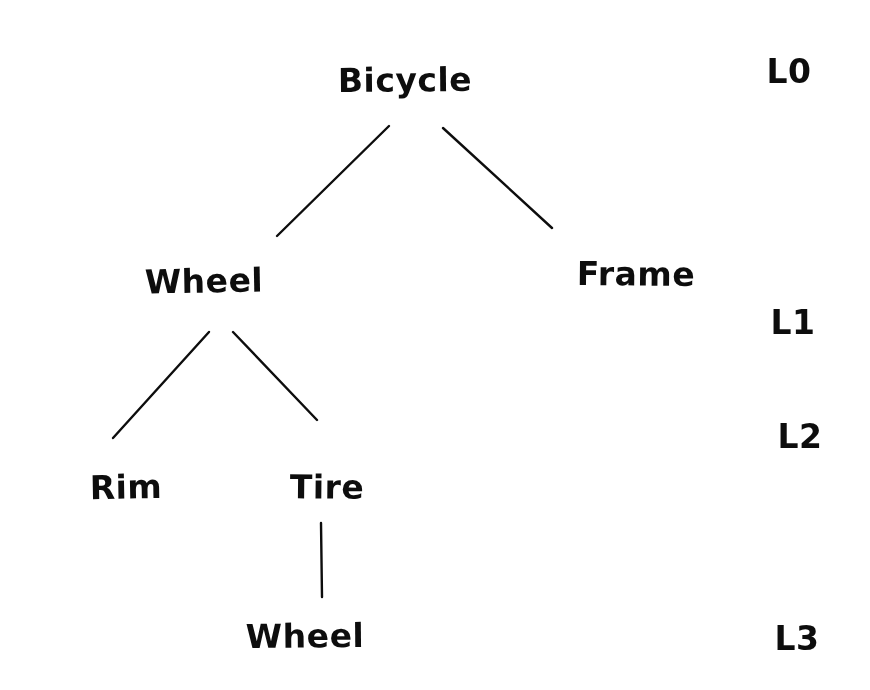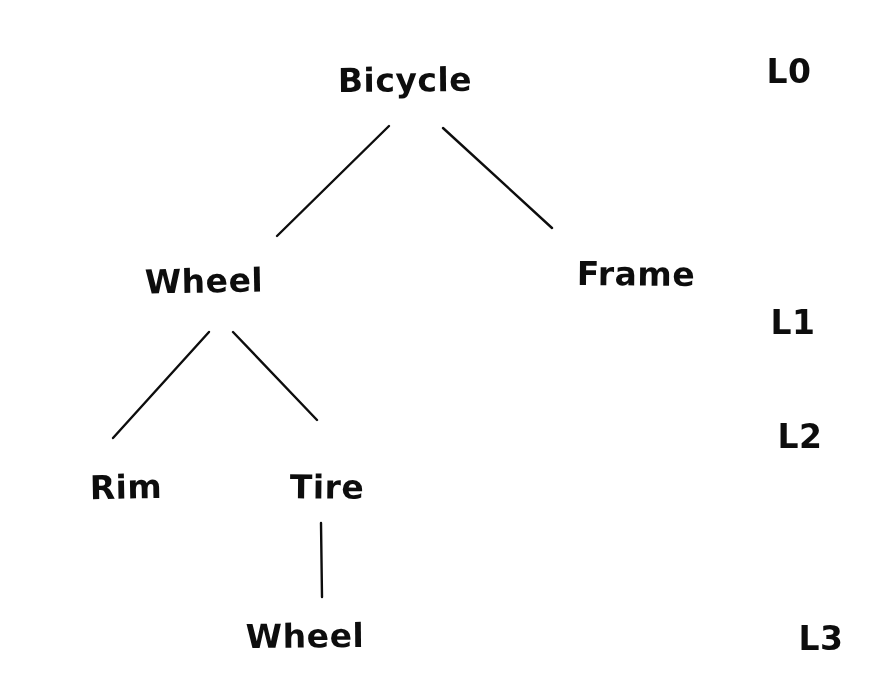--- a/index.html
+++ b/index.html
@@ -44,21 +44,21 @@
   #node-bicycle { left: 405px; top:  80px; transform: translate(-50%,-50%) rotate(-0.5deg); }
   #node-wheel   { left: 204px; top: 281px; transform: translate(-50%,-50%) rotate(-1deg); }
   #node-frame   { left: 636px; top: 274px; transform: translate(-50%,-50%) rotate(0.5deg); }
   #node-rim     { left: 126px; top: 487px; transform: translate(-50%,-50%) rotate(-1deg); }
   #node-tire    { left: 327px; top: 487px; transform: translate(-50%,-50%) rotate(0.5deg); text-align: center; }
   #node-tube    { left: 305px; top: 636px; transform: translate(-50%,-50%) rotate(-0.5deg); }
   
   #lvl-0 { left: 789px; top:  71px; }
   #lvl-1 { left: 793px; top: 286px; margin-top: 36px; }
   #lvl-2 { left: 800px; top: 436px; }
-  #lvl-3 { left: 797px; top: 638px; margin-left: 24px; }
+  #lvl-3 { left: 797px; top: 638px; }
 </style>
 </head>
 <body>
 
 <div class="canvas">
 
   <svg class="edges-svg" viewBox="0 0 870 690" xmlns="http://www.w3.org/2000/svg">
     <line x1="389" y1="126" x2="277" y2="236"></line>
     <line x1="443" y1="128" x2="552" y2="228"></line>
     <line x1="209" y1="332" x2="113" y2="438"></line>

